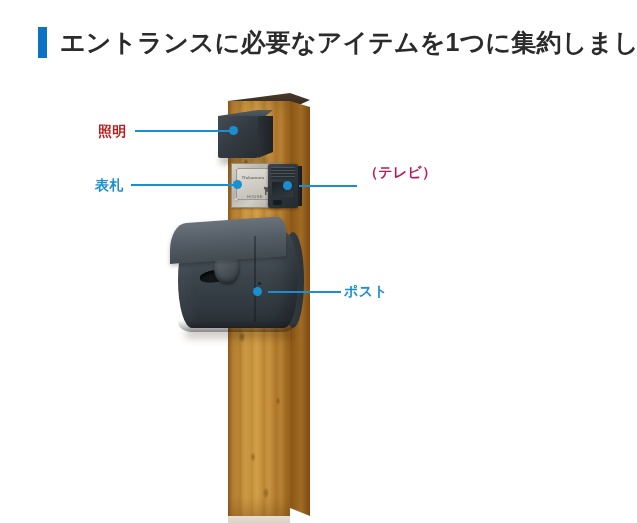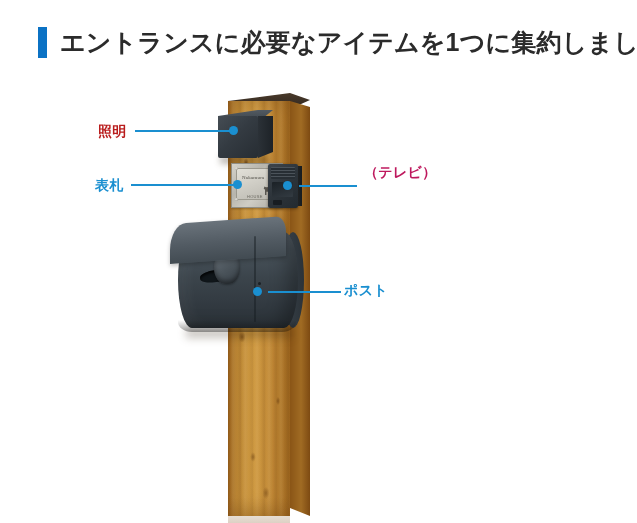--- a/index.html
+++ b/index.html
@@ -469,20 +469,20 @@
       <div class="callout-label" style="left: 95px; top: 176px; color: rgb(26, 143, 208);">
         <div>表札</div>
       </div>
       <div class="leader" style="left: 131px; top: 184px; width: 106px; background: rgb(26, 143, 208);"></div>
       <div class="leader-dot" style="left: 233px; top: 180px; background: rgb(26, 143, 208);"></div>
       <div class="callout-label" style="left: 364px; top: 163px; color: #be185d;">
         <div>（テレビ）</div>
       </div>
       <div class="leader" style="left: 299px; top: 185px; width: 58px; background: rgb(26, 143, 208);"></div>
       <div class="leader-dot" style="left: 283px; top: 181px; background: rgb(26, 143, 208);"></div>
-      <div class="callout-label" style="left: 344px; top: 282px; color: rgb(26, 143, 208); font-family: Liberation Serif, serif;">
+      <div class="callout-label" style="left: 344px; top: 282px; color: rgb(26, 143, 208);">
         <div>ポスト</div>
       </div>
       <div class="leader" style="left: 268px; top: 291px; width: 73px; background: rgb(26, 143, 208);"></div>
       <div class="leader-dot" style="left: 253px; top: 287px; background: rgb(26, 143, 208);"></div>
     </div>
 
 </div>
 
 </body></html>

